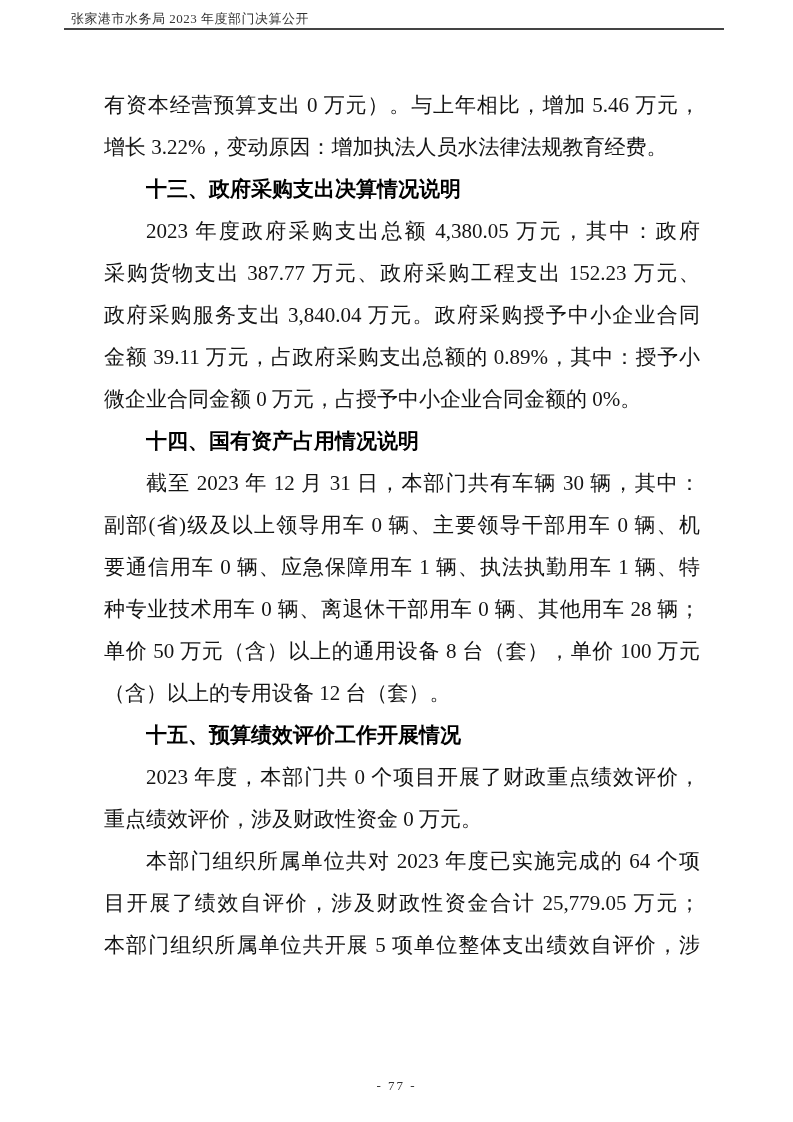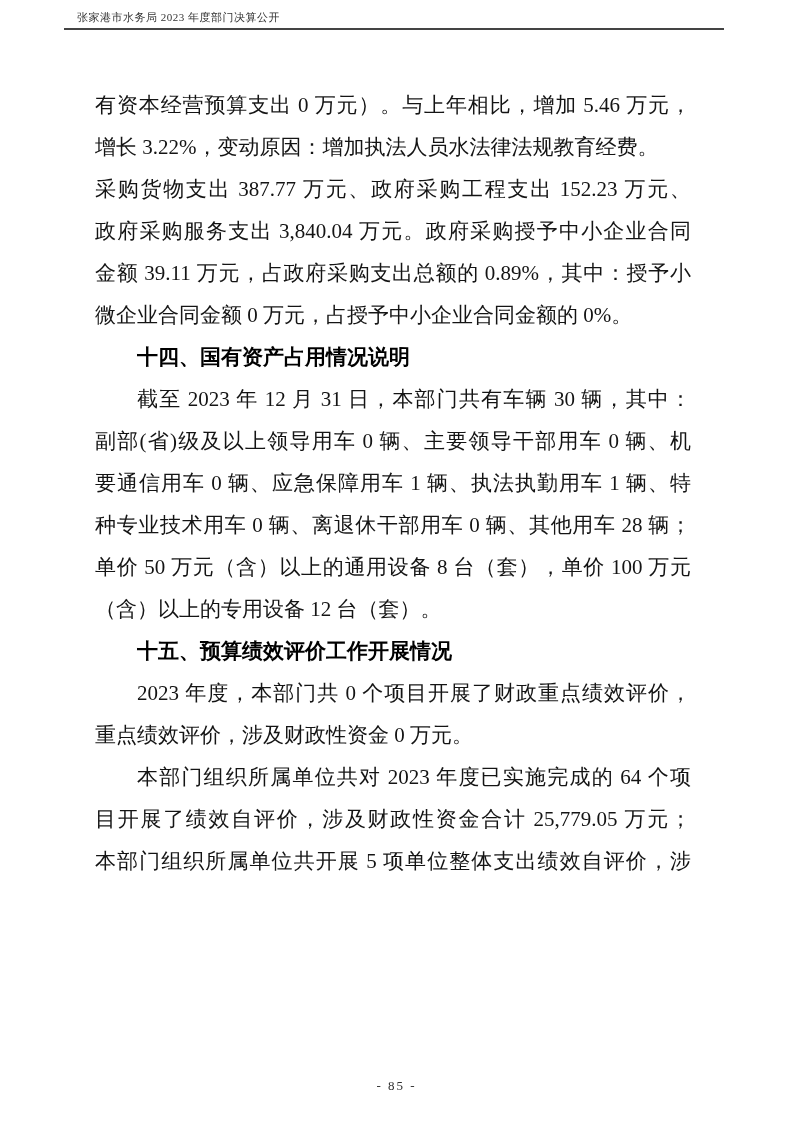--- a/index.html
+++ b/index.html
@@ -13,37 +13,36 @@
     height: 1122px;
     background: #ffffff;
     overflow: hidden;
     font-family: "Liberation Serif", "DejaVu Serif", serif;
     color: #111111;
   }
   .header-title {
     position: absolute;
     left: 71px;
     top: 10px;
-    font-size: 11px;
+    font-size: 13px;
     letter-spacing: 0.5px;
     color: #333333;
     white-space: nowrap;
-    margin-left: 6px;
   }
   .header-rule {
     position: absolute;
     left: 64px;
     top: 28px;
     width: 660px;
     height: 2px;
     background: #444444;
   }
   .content {
     position: absolute;
-    left: 95px;
+    left: 104px;
     top: 84px;
     width: 596px;
   }
   .line {
     height: 42px;
     line-height: 42px;
     font-size: 21px;
     color: #141414;
     text-align: justify;
     text-align-last: justify;
@@ -83,20 +82,22 @@
 <div class="page">
 
   <div class="header-title">张家港市水务局 2023 年度部门决算公开</div>
   <div class="header-rule"></div>
 
   <div class="content">
 
     <div class="line">有资本经营预算支出 0 万元）。与上年相比，增加 5.46 万元，</div>
     <div class="line end">增长 3.22%，变动原因：增加执法人员水法律法规教育经费。</div>
 
+    <div class="line heading">十三、政府采购支出决算情况说明</div>
+    <div class="line ind">2023 年度政府采购支出总额 4,380.05 万元，其中：政府</div>
     <div class="line">采购货物支出 387.77 万元、政府采购工程支出 152.23 万元、</div>
     <div class="line">政府采购服务支出 3,840.04 万元。政府采购授予中小企业合同</div>
     <div class="line">金额 39.11 万元，占政府采购支出总额的 0.89%，其中：授予小</div>
     <div class="line end">微企业合同金额 0 万元，占授予中小企业合同金额的 0%。</div>
 
     <div class="line heading">十四、国有资产占用情况说明</div>
     <div class="line ind">截至 2023 年 12 月 31 日，本部门共有车辆 30 辆，其中：</div>
     <div class="line">副部(省)级及以上领导用车 0 辆、主要领导干部用车 0 辆、机</div>
     <div class="line">要通信用车 0 辆、应急保障用车 1 辆、执法执勤用车 1 辆、特</div>
     <div class="line">种专业技术用车 0 辆、离退休干部用车 0 辆、其他用车 28 辆；</div>
@@ -105,16 +106,16 @@
 
     <div class="line heading">十五、预算绩效评价工作开展情况</div>
     <div class="line ind">2023 年度，本部门共 0 个项目开展了财政重点绩效评价，</div>
     <div class="line end">重点绩效评价，涉及财政性资金 0 万元。</div>
     <div class="line ind">本部门组织所属单位共对 2023 年度已实施完成的 64 个项</div>
     <div class="line">目开展了绩效自评价，涉及财政性资金合计 25,779.05 万元；</div>
     <div class="line">本部门组织所属单位共开展 5 项单位整体支出绩效自评价，涉</div>
   </div>
 
   <div class="footer">
-    <span>- 85 -</span>
+    <span>- 77 -</span>
   </div>
 
 </div>
 
 </body></html>

